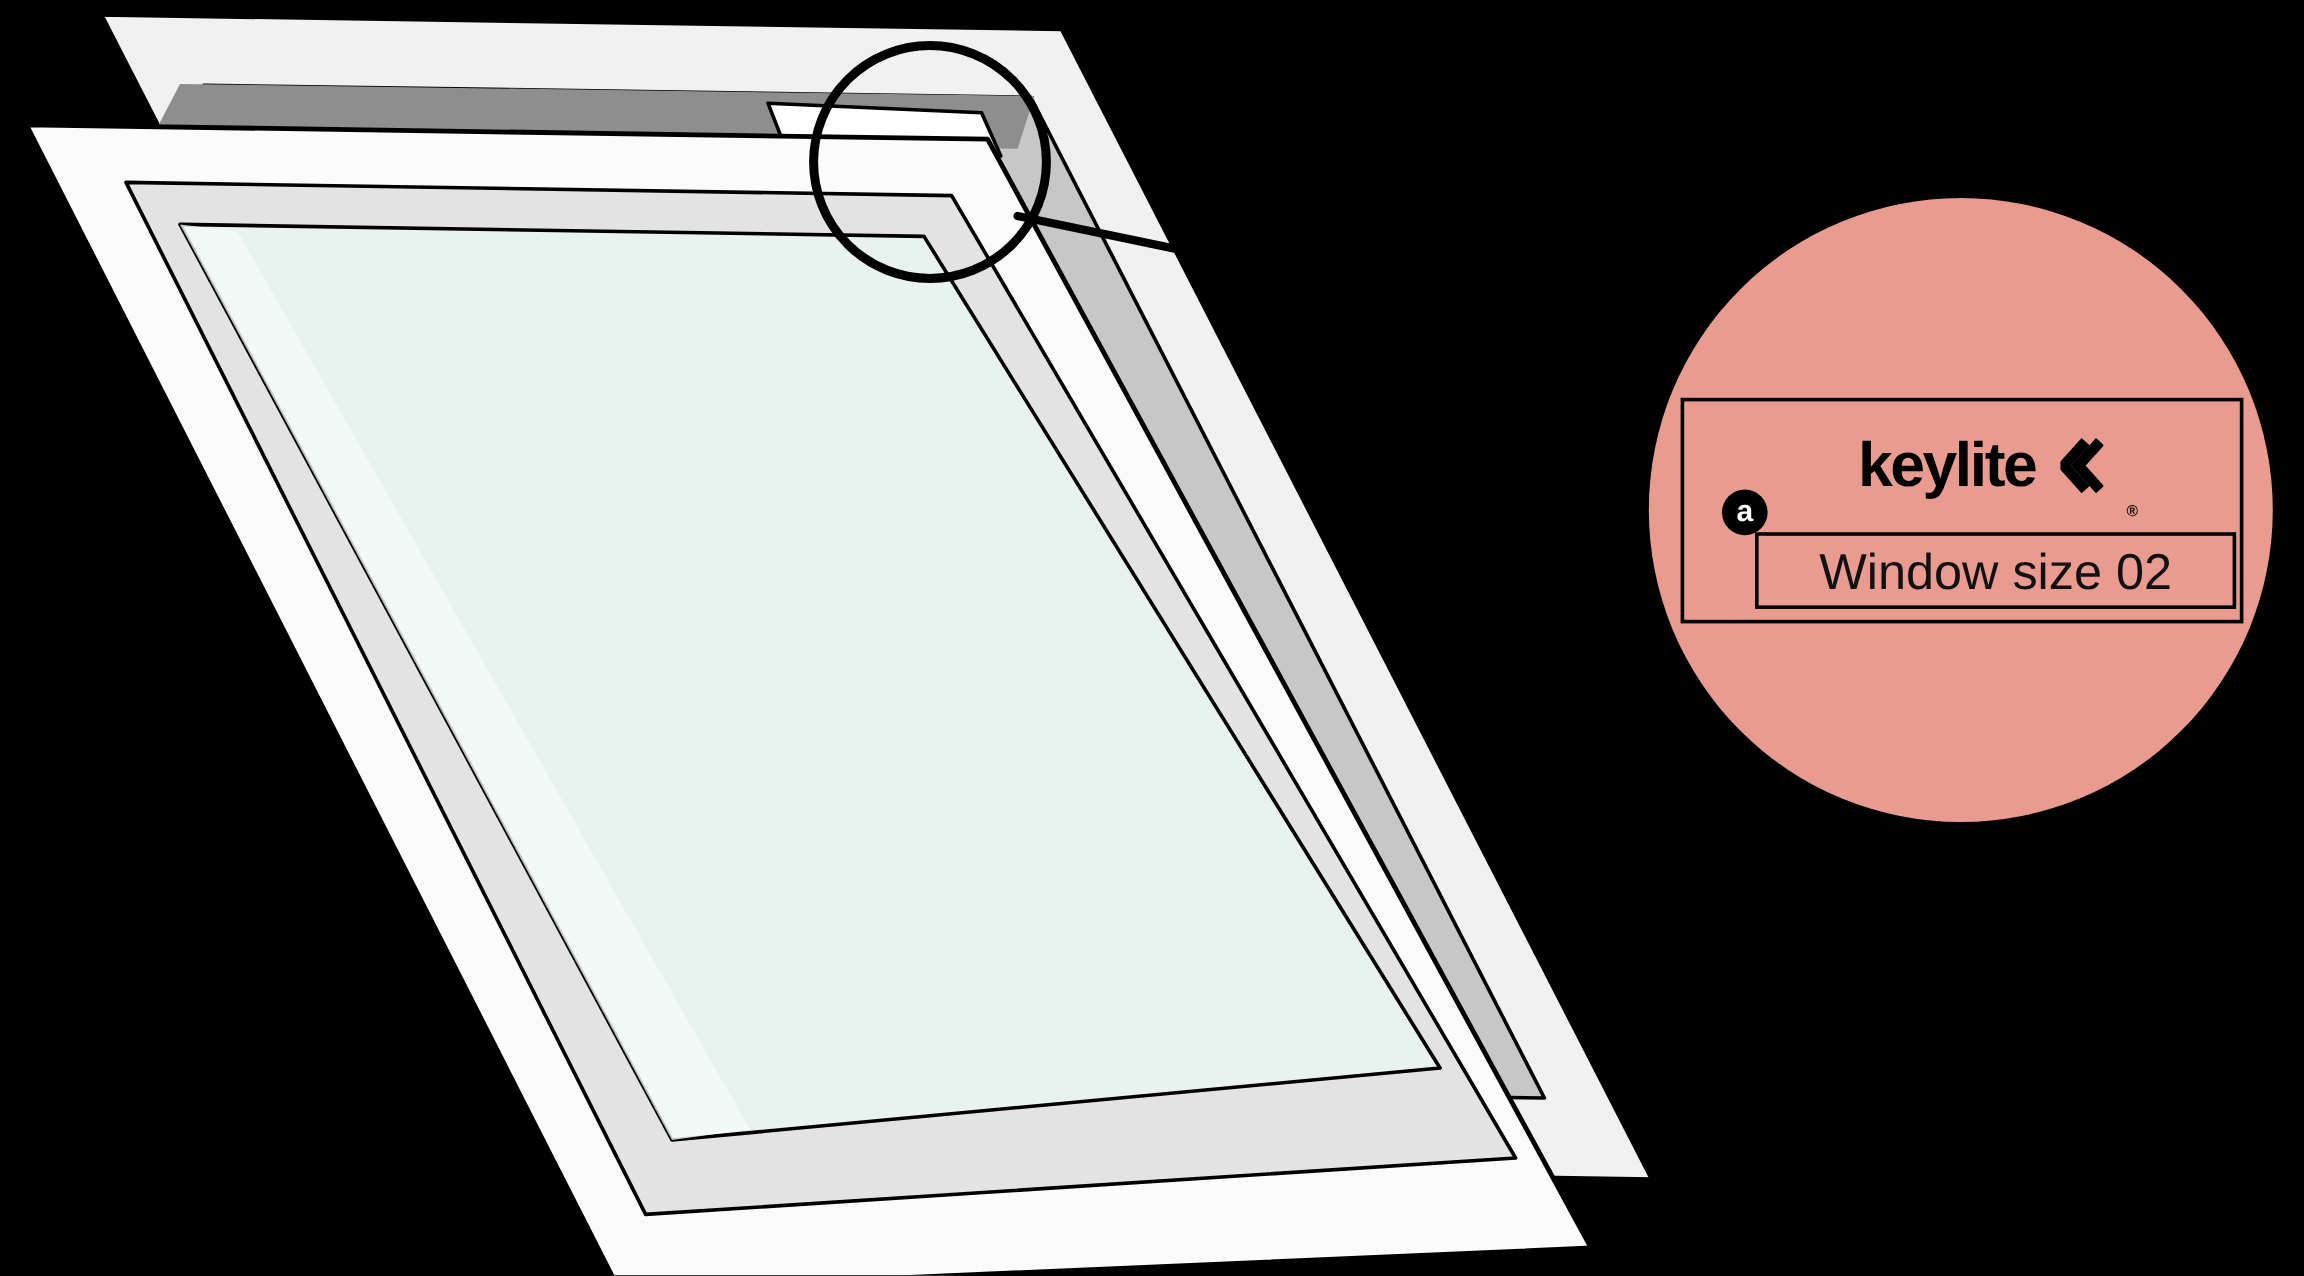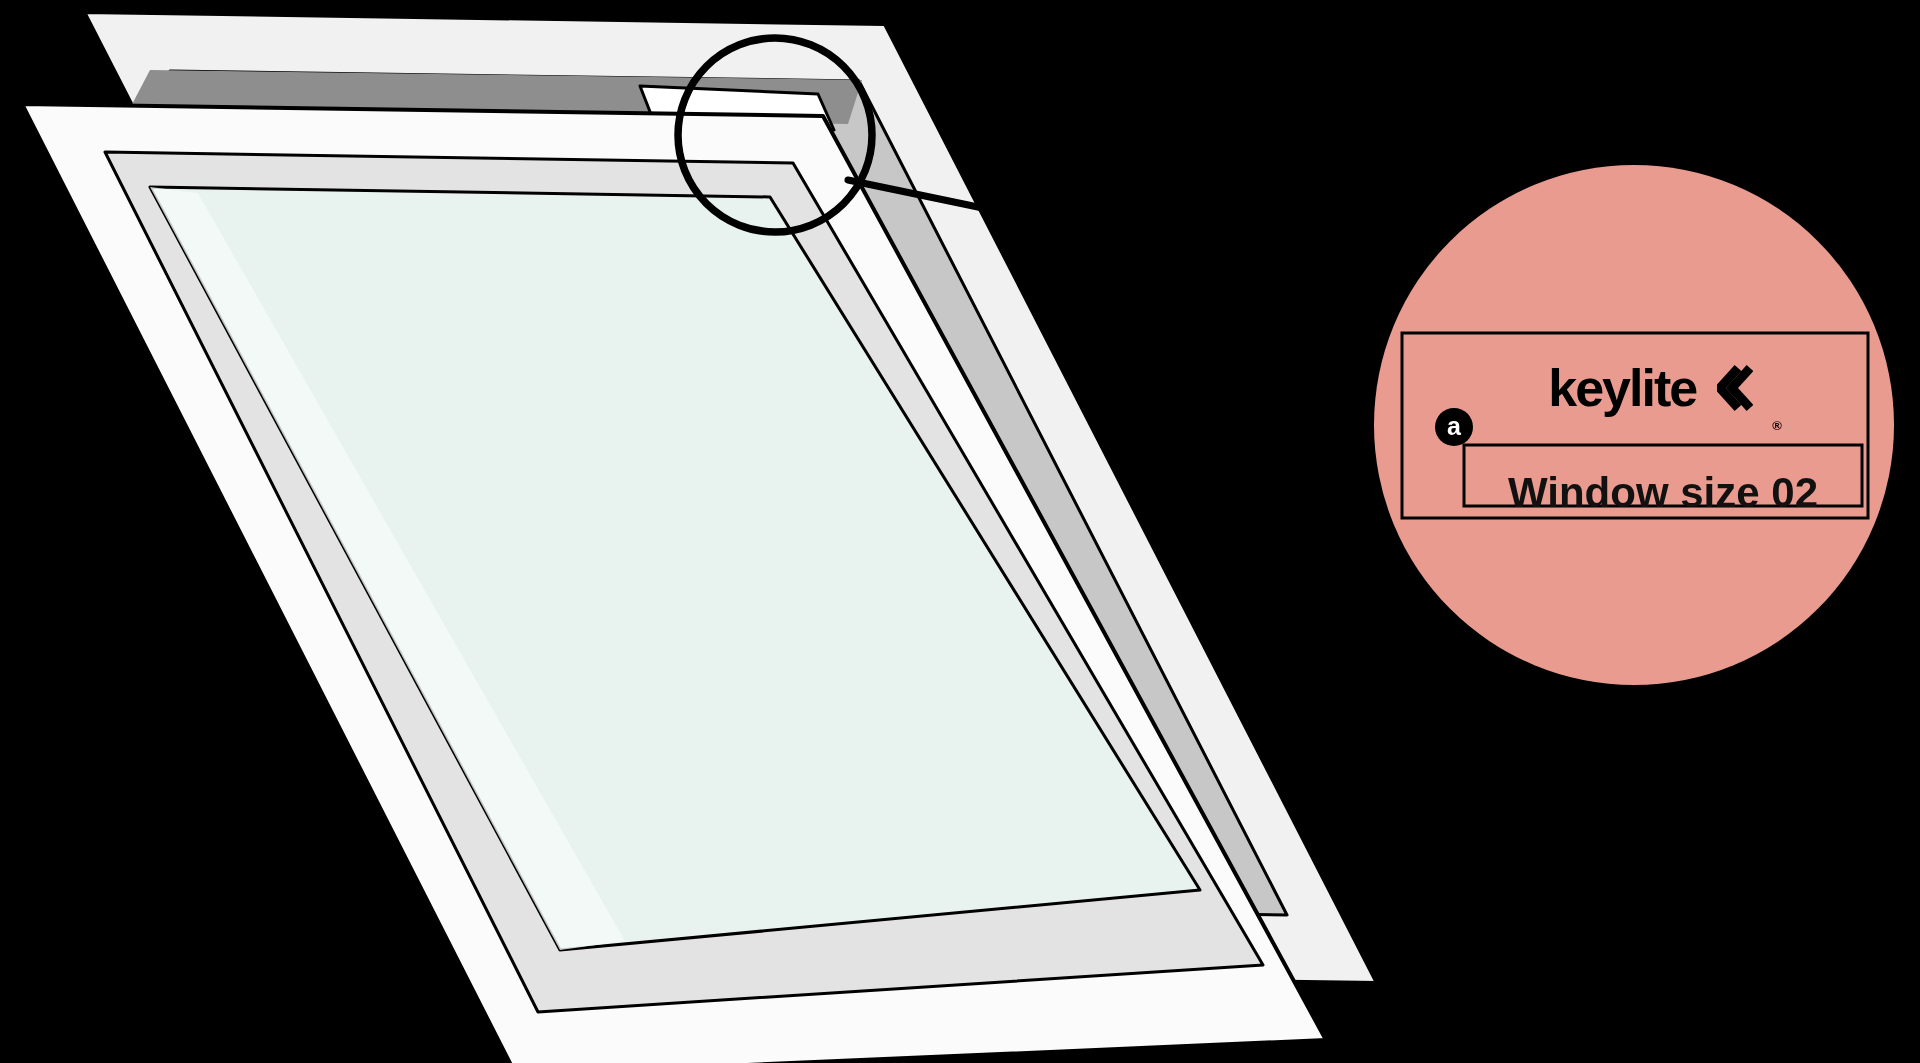--- a/index.html
+++ b/index.html
@@ -51,25 +51,25 @@
   }
   .logo-reg {
     font-size: 13px;
     font-weight: 700;
     align-self: flex-end;
     margin-bottom: 8px;
     color: #000000;
   }
   .size-label-box {
     left: 1464px;
-    top: 462px;
+    top: 446px;
     width: 398px;
     height: 61px;
     font-size: 42px;
-    font-weight: 700;
+    font-weight: 400;
     letter-spacing: 0px;
     color: #111111;
   }
   .badge-letter {
     left: 1436px;
     top: 408px;
     width: 36px;
     height: 36px;
     color: #ffffff;
     font-size: 25px;

